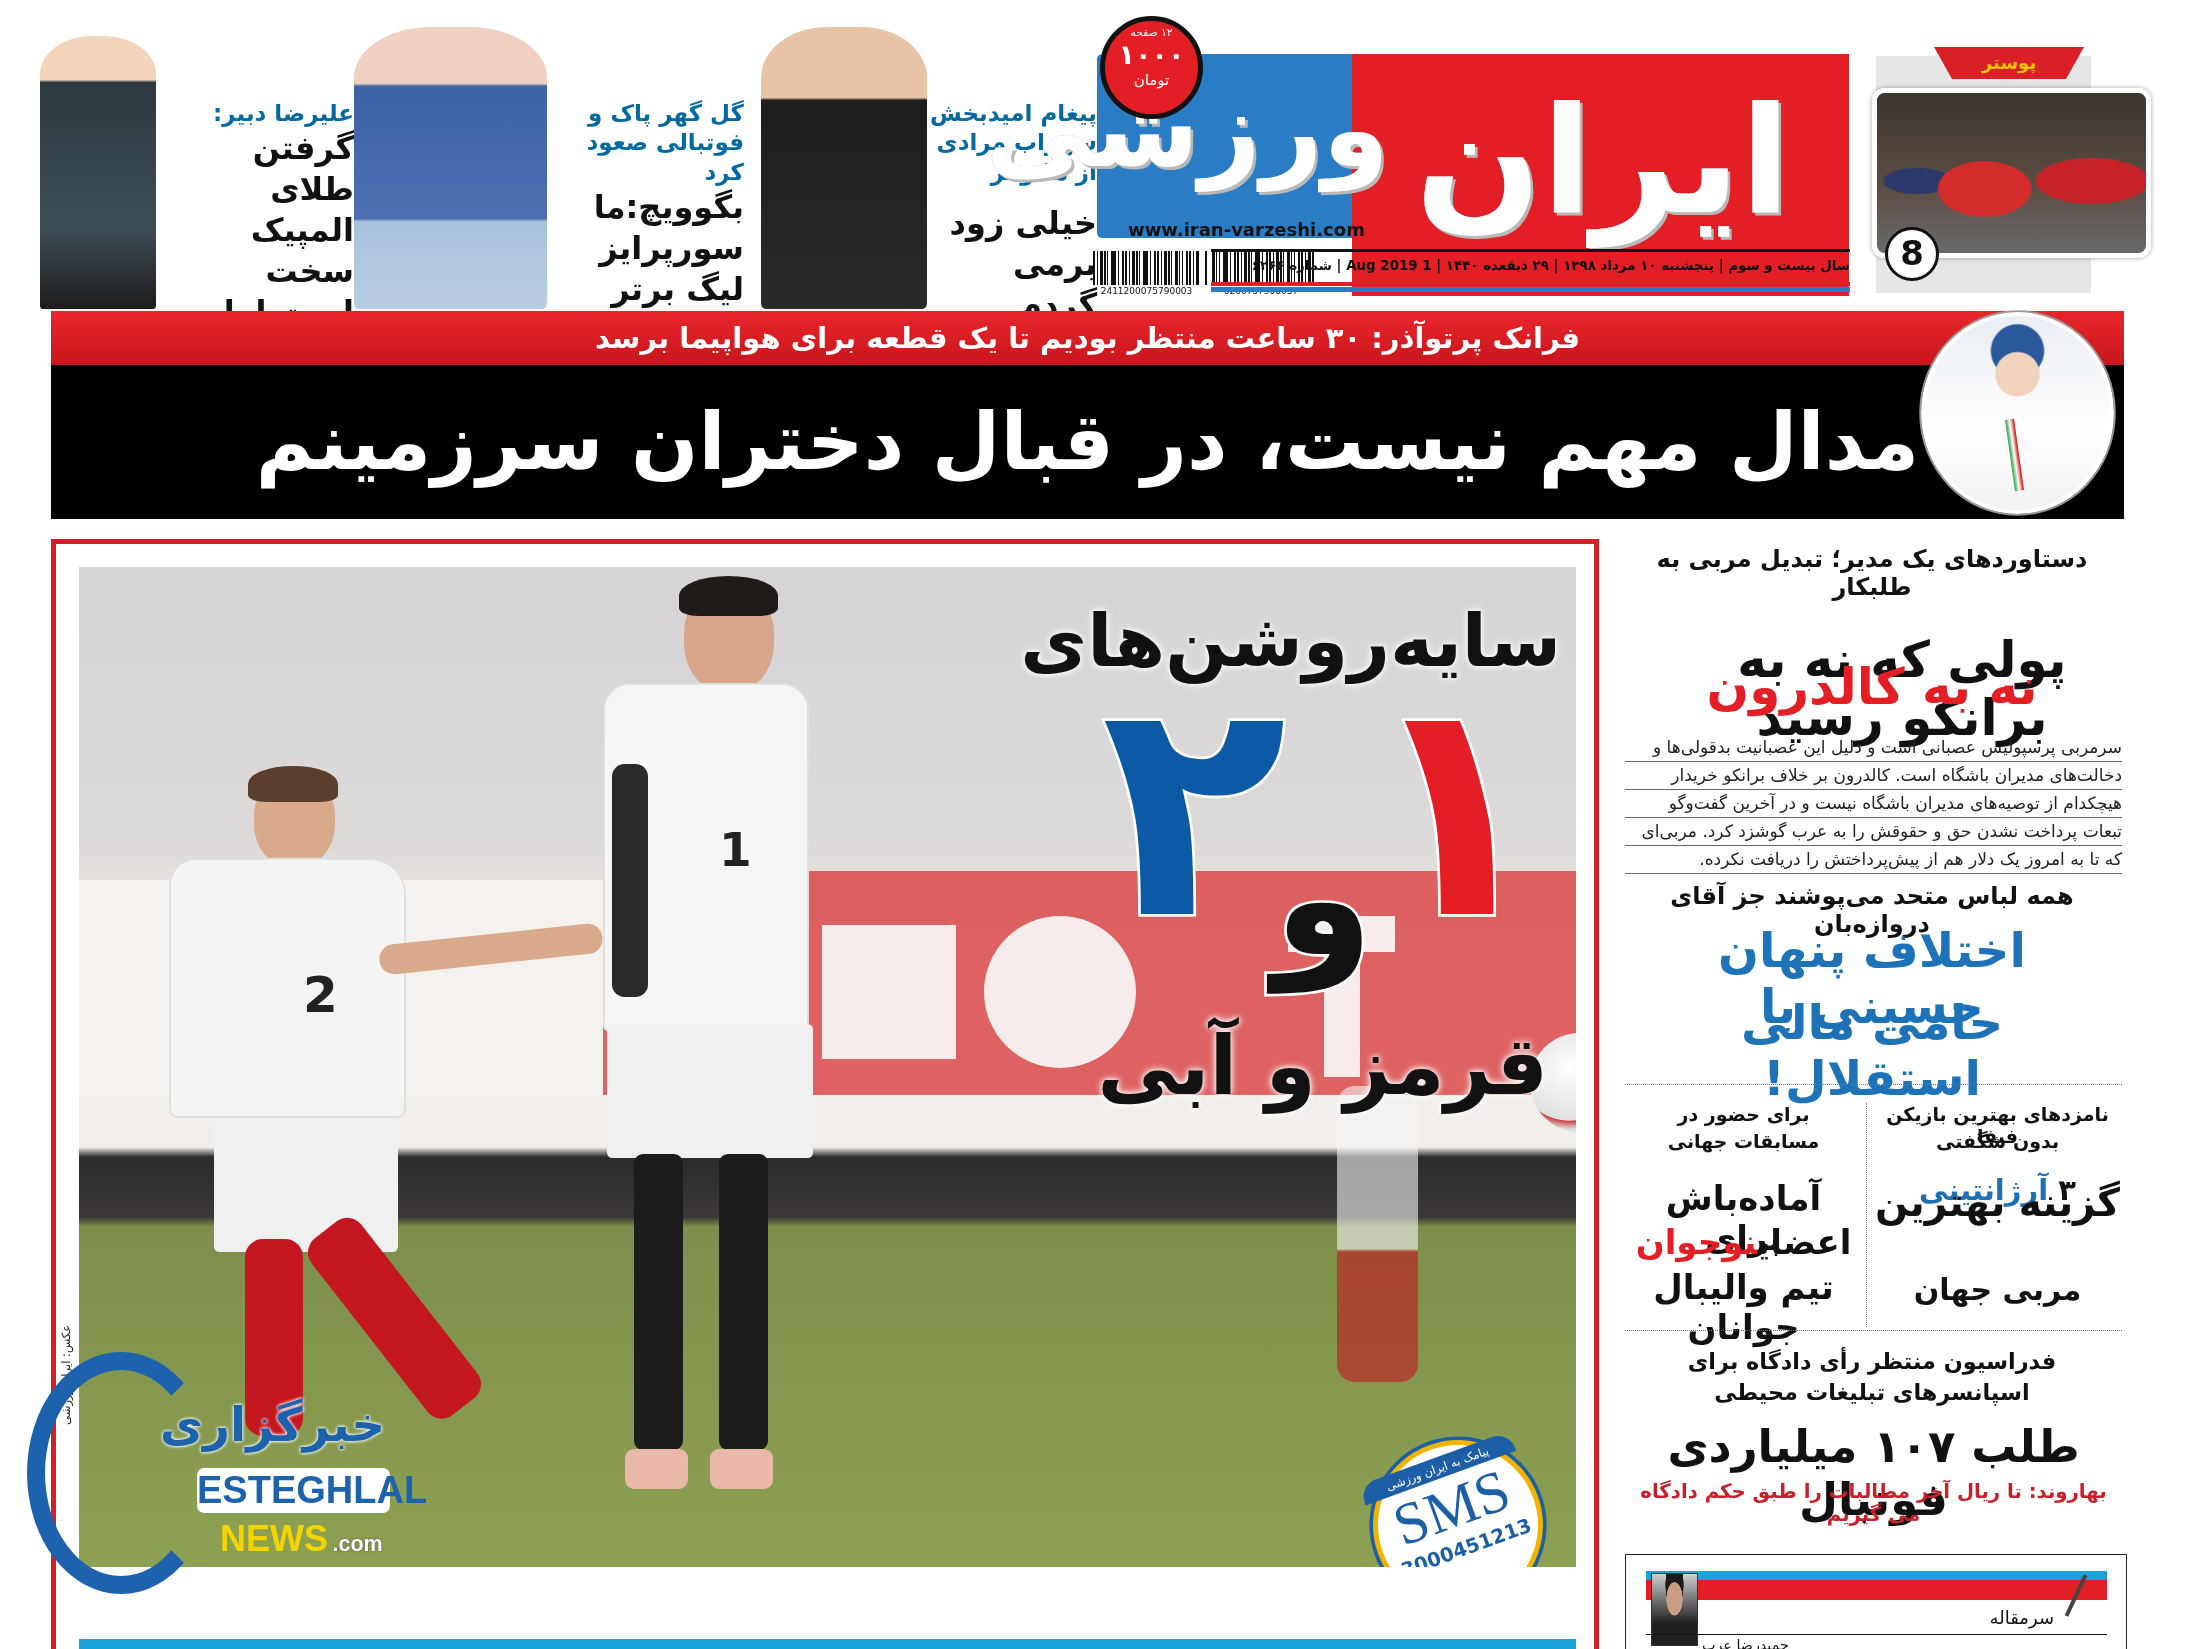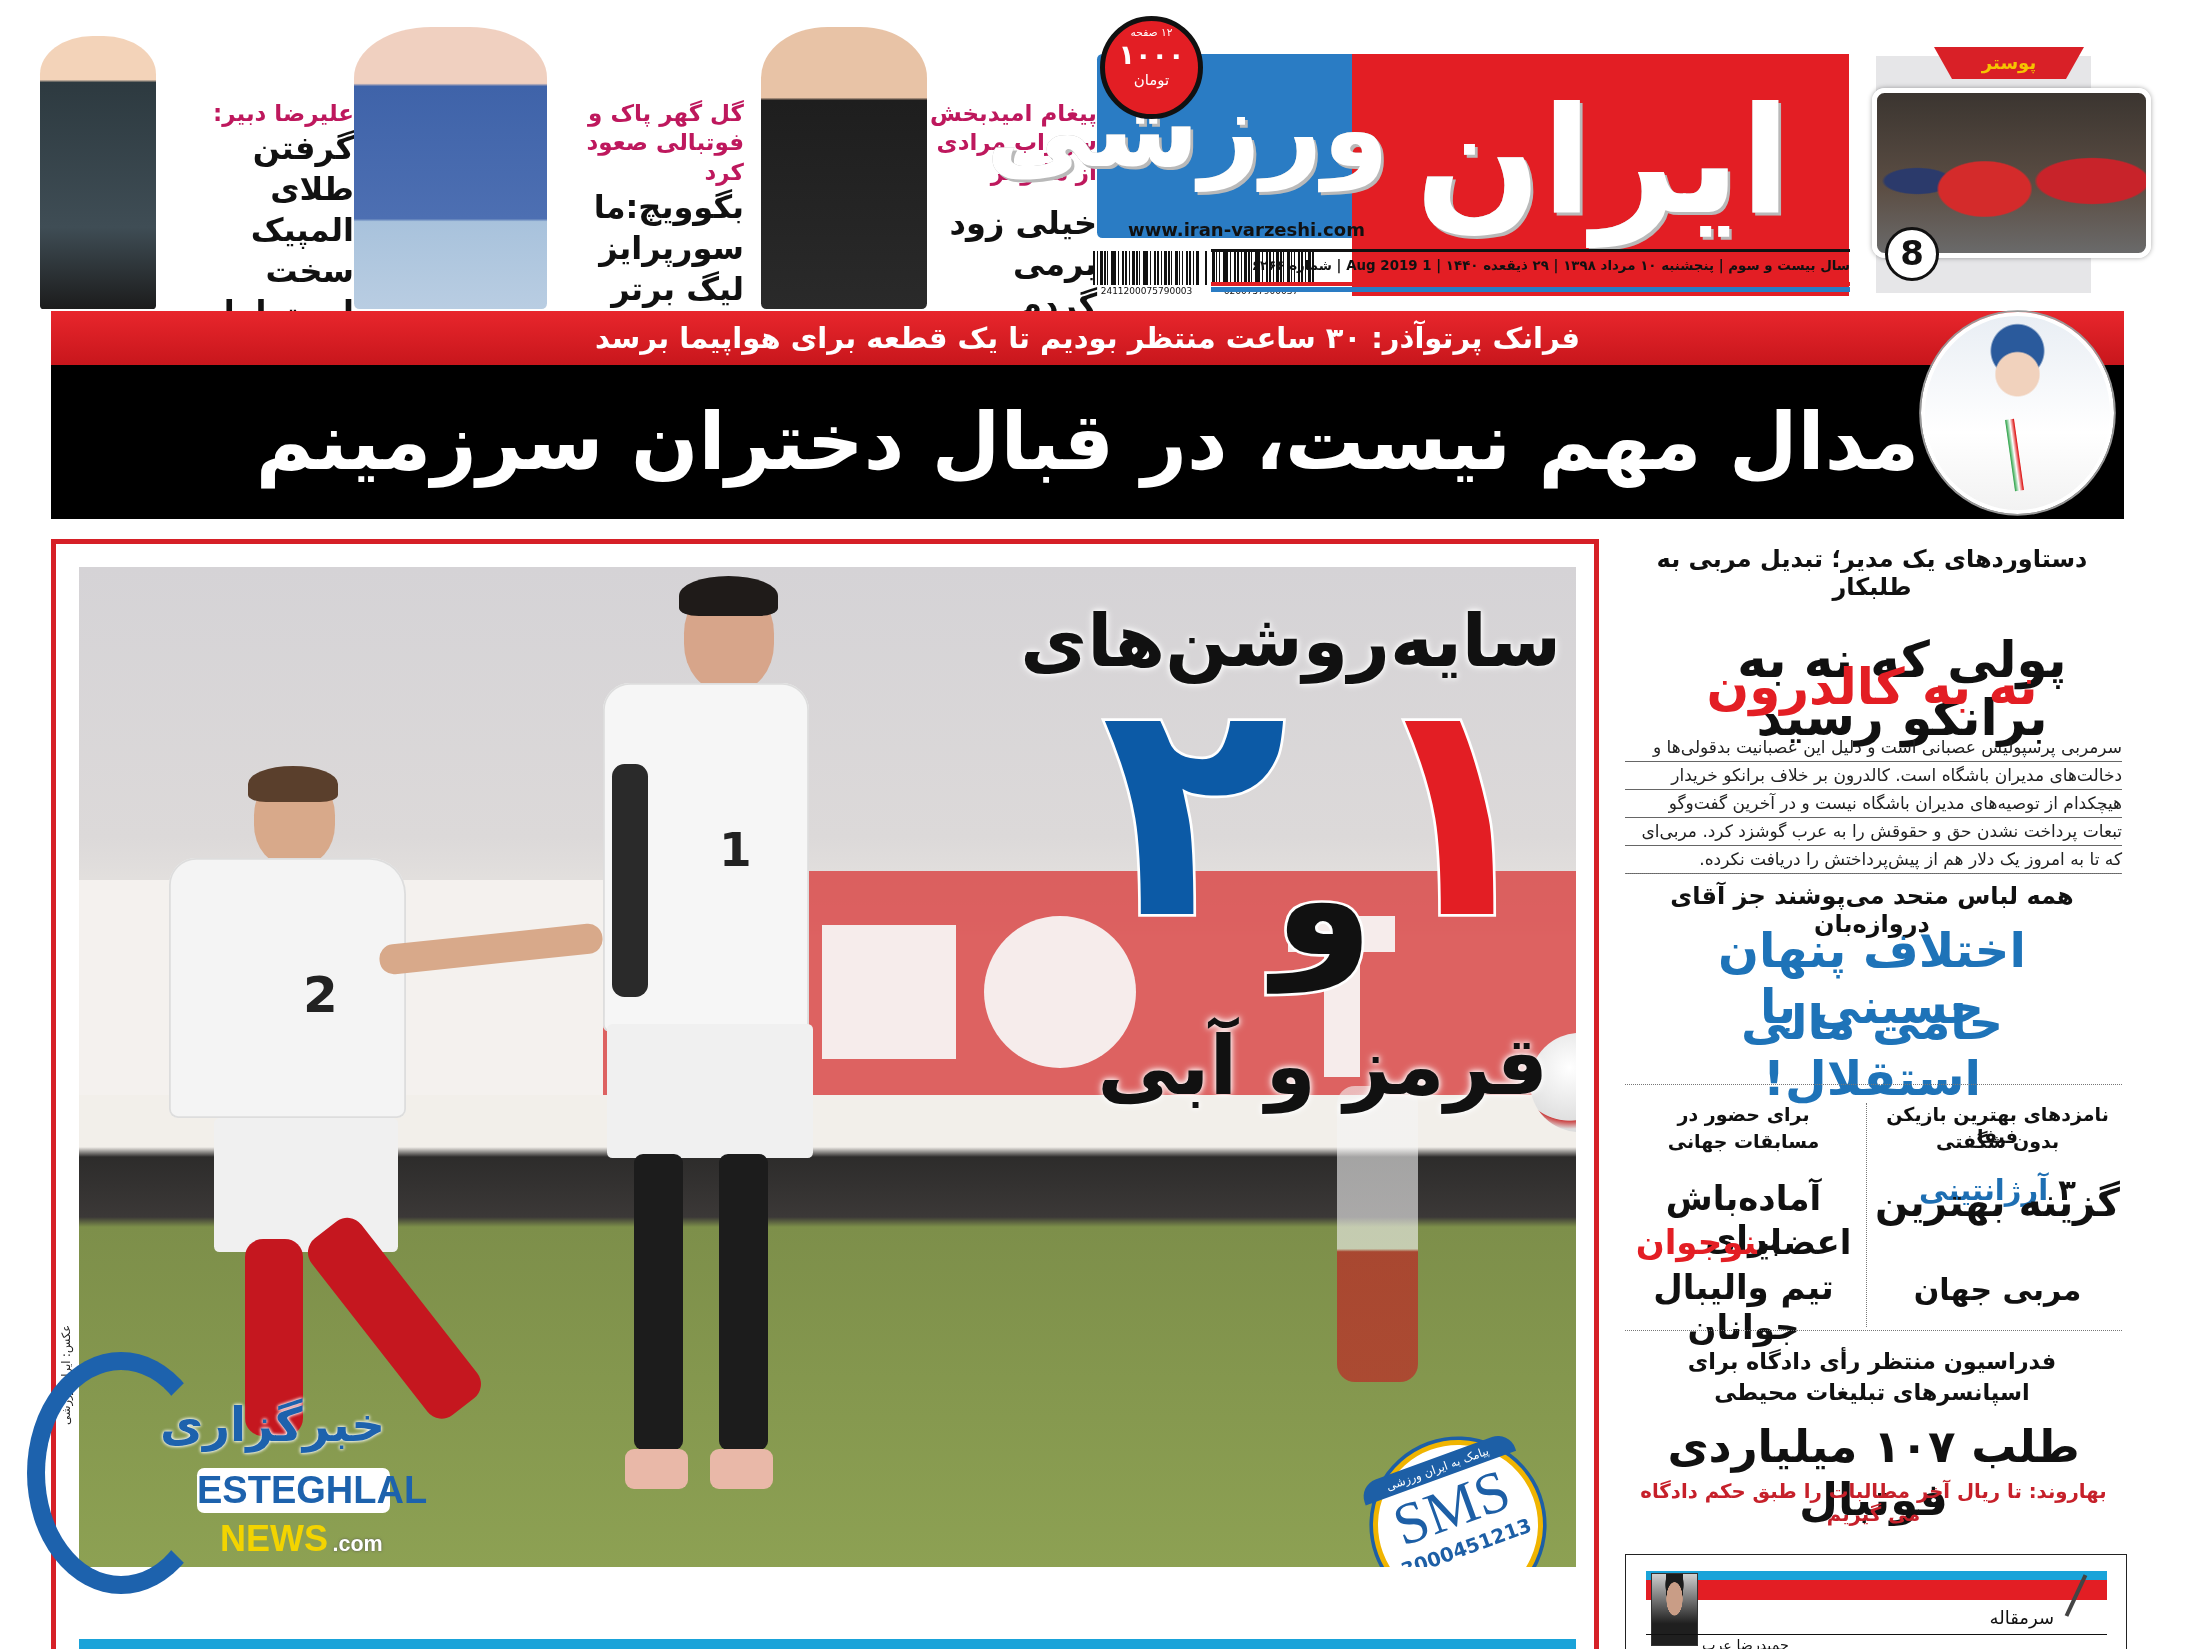--- a/index.html
+++ b/index.html
@@ -3,21 +3,21 @@
 <meta charset="utf-8">
 <style>
   * { box-sizing: border-box; margin: 0; padding: 0; }
   html, body { width: 2204px; height: 1650px; overflow: hidden; background: #ffffff; }
   body { position: relative; font-family: "DejaVu Sans", sans-serif; direction: rtl; color: #111; }
   .abs { position: absolute; }
 
   
   .teaser-photo { position: absolute; border-radius: 40% 40% 5.4px 5.4px / 18% 18% 5.4px 5.4px; }
   .teaser-text { position: absolute; text-align: right; font-weight: bold; line-height: 1.28; }
-  .teaser-kicker { font-size: 23px; font-weight: bold; color: #be185d; }
+  .teaser-kicker { font-size: 23px; font-weight: bold; color: #0369a1; }
   .teaser-head { font-size: 32px; font-weight: bold; color: #111; }
 
   
   .logo-blue { background: #2a7cc4; }
   .logo-red { background: #e31e24; }
   .logo-word { position: absolute; color: #fff; font-weight: bold; text-shadow: 0 0 0 #aaa, 2.7px 2.7px 0 #b9b9b9; }
   .price-badge { position: absolute; border-radius: 50%; background: #e31e24; border: 5.4px solid #111; color: #fff; text-align: center; }
   .barcode { position: absolute; background: repeating-linear-gradient(90deg,#111 0 1.8px,#fff 1.8px 3.6px,#111 3.6px 4.5px,#fff 4.5px 7.2px,#111 7.2px 9.9px,#fff 9.9px 10.7px); }
   .dateline { position: absolute; font-size: 13.4px; font-weight: bold; color: #111; white-space: nowrap; }
 

